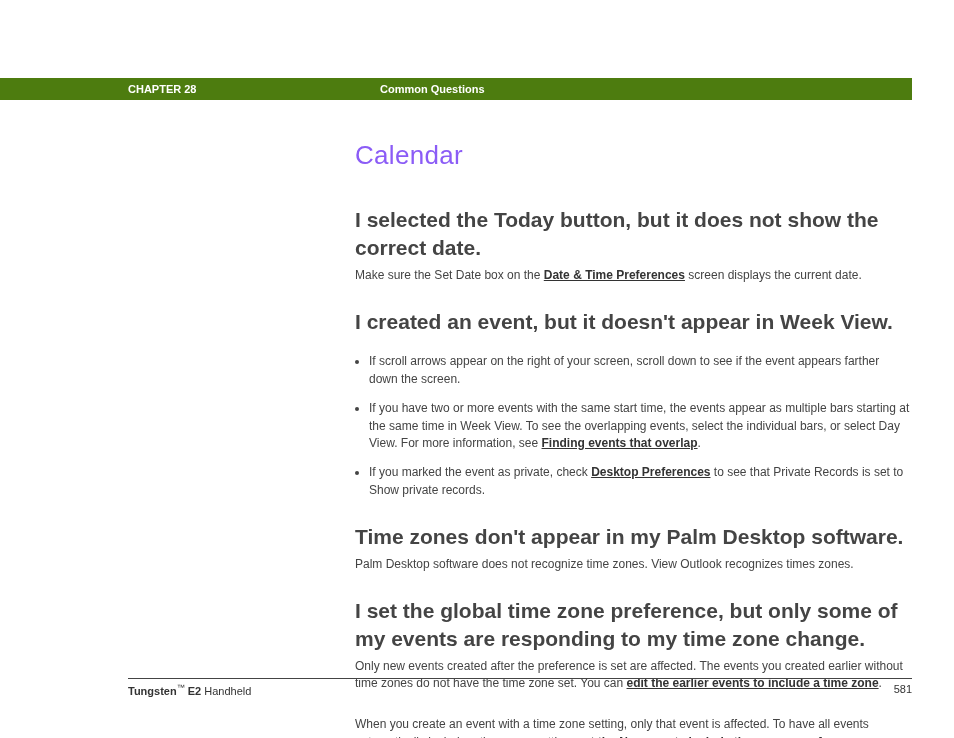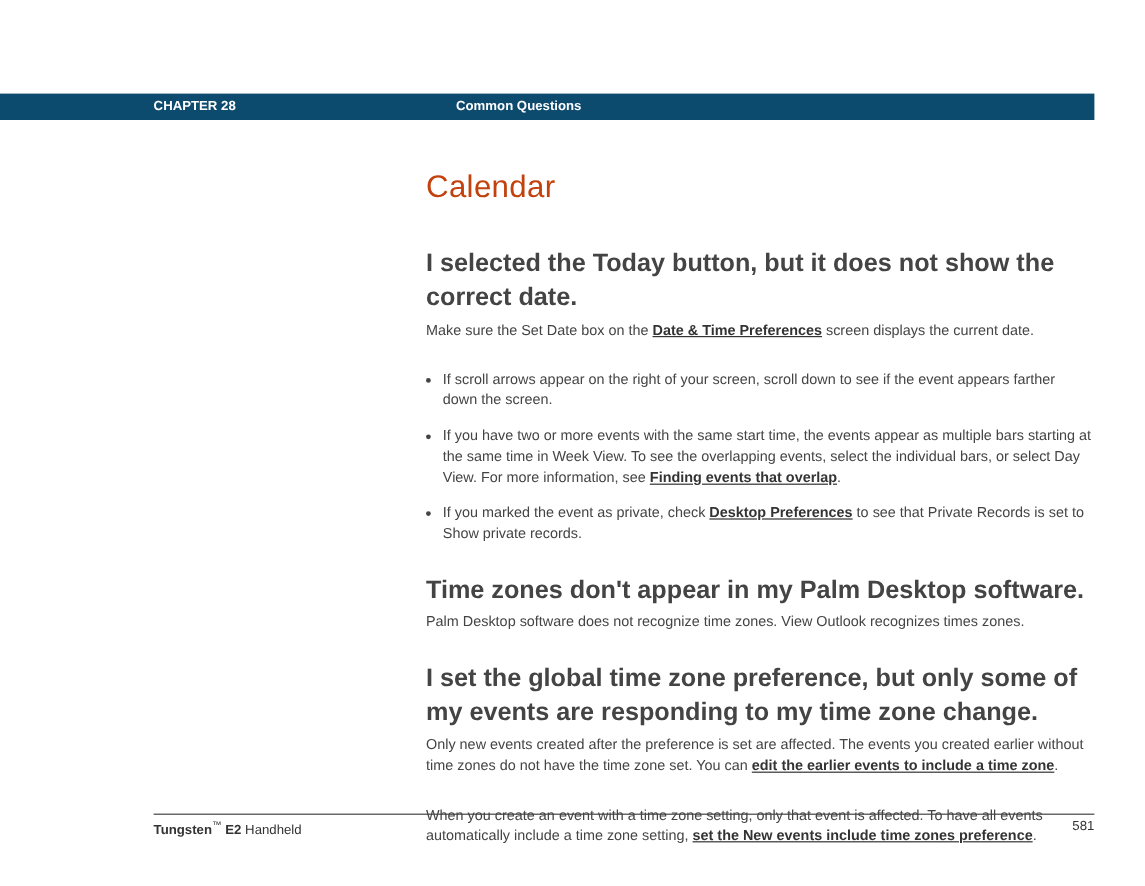--- a/index.html
+++ b/index.html
@@ -17,21 +17,21 @@
     width: 954px;
     height: 738px;
     position: relative;
   }
   .red-band {
     position: absolute;
     top: 78px;
     left: 0;
     width: 912px;
     height: 22px;
-    background: #0c4a6e;
+    background: #4d7c0f;
     color: #fff;
     font-size: 11px;
     font-weight: bold;
     line-height: 22px;
   }
   .red-band .chapter {
     position: absolute;
     left: 128px;
   }
   .red-band .section {
@@ -39,21 +39,21 @@
     left: 380px;
   }
   .content {
     position: absolute;
     top: 140px;
     left: 355px;
     width: 555px;
   }
   .title {
     font-size: 26px;
-    color: #c2410c;
+    color: #8b5cf6;
     font-weight: normal;
     margin: 0 0 35px 0;
     letter-spacing: 0.3px;
   }
   .q {
     font-size: 21px;
     font-weight: bold;
     color: #444;
     margin: 0 0 4px 0;
     line-height: 1.35;
@@ -112,20 +112,21 @@
   </div>
 
   <div class="content">
     <h1 class="title">Calendar</h1>
 
     <p class="q">I selected the Today button, but it does not show the correct date.</p>
     <p class="a">
       <span>Make sure the Set Date box on the </span><span class="link">Date &amp; Time Preferences</span><span> screen displays the current date.</span>
     </p>
 
+    <p class="q">I created an event, but it doesn't appear in Week View.</p>
     <ul class="a">
       <li>If scroll arrows appear on the right of your screen, scroll down to see if the event appears farther down the screen.</li>
       <li>
         <span>If you have two or more events with the same start time, the events appear as multiple bars starting at the same time in Week View. To see the overlapping events, select the individual bars, or select Day View. For more information, see </span><span class="link">Finding events that overlap</span><span>.</span>
       </li>
       <li>
         <span>If you marked the event as private, check </span><span class="link">Desktop Preferences</span><span> to see that Private Records is set to Show private records.</span>
       </li>
     </ul>
 

